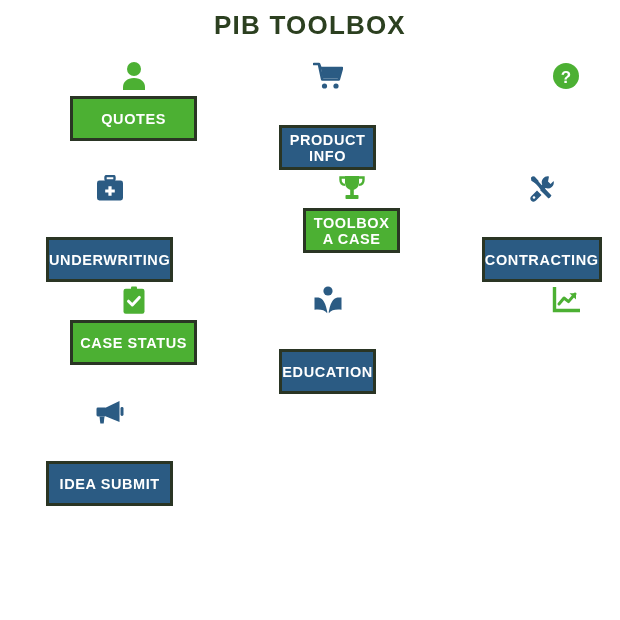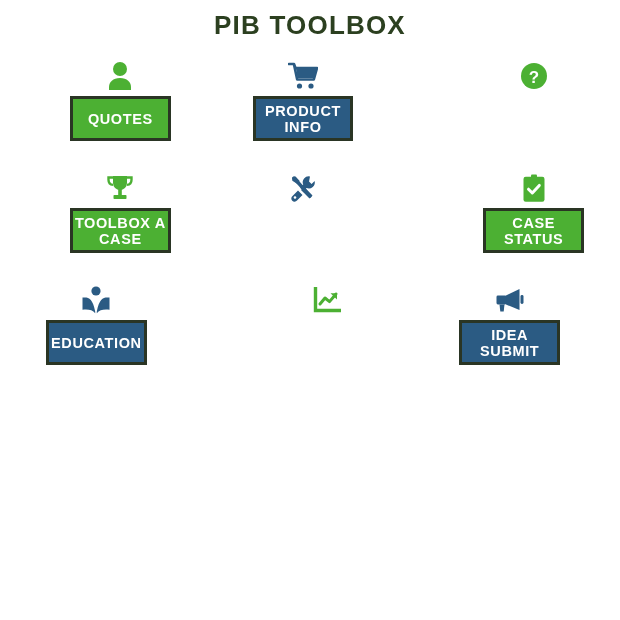--- a/index.html
+++ b/index.html
@@ -46,21 +46,21 @@
   }
 
   .cell {
     display: flex;
     flex-direction: column;
     align-items: center;
     justify-content: flex-start;
   }
 
   .cell.left  { padding-left: 62px; padding-right: 44px; }
-  .cell.right { padding-left: 38px; padding-right: 68px; }
+  .cell.right { padding-left: 38px; padding-right: 68px; justify-content: space-between; }
 
   .icon {
     height: 36px;
     display: flex;
     align-items: center;
     justify-content: center;
     margin-bottom: 2px;
   }
   .icon svg { display: block; }
 
@@ -117,20 +117,30 @@
 
     <div class="cell left">
       <span class="icon">
         <svg width="28" height="28" viewBox="0 0 28 28">
           <circle cx="14" cy="14" r="13" fill="#4cb033"></circle>
           <text x="14" y="20.5" text-anchor="middle" font-family="&quot;Liberation Sans&quot;, sans-serif" font-size="17" font-weight="bold" fill="#ffffff">?</text>
         </svg>
       </span>
     </div>
 
+    <div class="cell right">
+      <span class="icon">
+        <svg width="28" height="27" viewBox="0 0 28 27">
+          <rect x="9.5" y="1" width="9" height="4.5" rx="1.2" fill="none" stroke="#2b5b83" stroke-width="2.4"></rect>
+          <rect x="1" y="5.5" width="26" height="20" rx="2.4" fill="#2b5b83"></rect>
+          <path d="M12.4 11.2h3.2v3.2h3.2v3.2h-3.2v3.2h-3.2v-3.2H9.2v-3.2h3.2z" fill="#ffffff"></path>
+        </svg>
+      </span>
+      <div class="tile-button blue">UNDERWRITING</div>
+    </div>
 
     <div class="cell left">
       <span class="icon">
         <svg width="28" height="28" viewBox="0 0 28 28">
           <path d="M7 2h14v7a7 7 0 0 1-14 0z" fill="#4cb033"></path>
           <path d="M7 3.5H2.5v2.2c0 3 2 5 4.5 5.2" fill="none" stroke="#4cb033" stroke-width="2.4"></path>
           <path d="M21 3.5h4.5v2.2c0 3-2 5-4.5 5.2" fill="none" stroke="#4cb033" stroke-width="2.4"></path>
           <rect x="12.2" y="15" width="3.6" height="6" fill="#4cb033"></rect>
           <rect x="7.5" y="21" width="13" height="4" rx="0.8" fill="#4cb033"></rect>
         </svg>
@@ -144,20 +154,21 @@
           <g stroke="#2b5b83" stroke-width="3.4" stroke-linecap="round" fill="none">
             <path d="M6 5l16 18"></path>
           </g>
           <path d="M22 3.5a6 6 0 0 0-6.8 8.2l-3 3 3.4 3.4 3-3A6 6 0 0 0 26.6 8l-3 3-2.6-2.6z" fill="#2b5b83"></path>
           <path d="M4 4.5l3.5-1 4.2 4.6-2.6 2.6L4.3 7.8z" fill="#2b5b83"></path>
           <path d="M24.5 22.5L16 14l-3 3 8.6 8.6z" fill="#2b5b83"></path>
           <path d="M10 17.5l-5.5 5.5a3.2 3.2 0 1 0 4.5 4.5l5.5-5.5z" fill="#2b5b83"></path>
           <circle cx="7" cy="24.5" r="1.3" fill="#ffffff"></circle>
         </svg>
       </span>
+      <div class="tile-button blue">CONTRACTING</div>
     </div>
 
     <div class="cell left">
       <span class="icon">
         <svg width="24" height="29" viewBox="0 0 24 29">
           <rect x="9" y="0.5" width="6" height="4" rx="1" fill="#4cb033"></rect>
           <rect x="1.5" y="2.8" width="21" height="25" rx="2.2" fill="#4cb033"></rect>
           <path d="M6.5 15.2l3.8 3.8 7-7.6" fill="none" stroke="#ffffff" stroke-width="3" stroke-linecap="round" stroke-linejoin="round"></path>
         </svg>
       </span>

